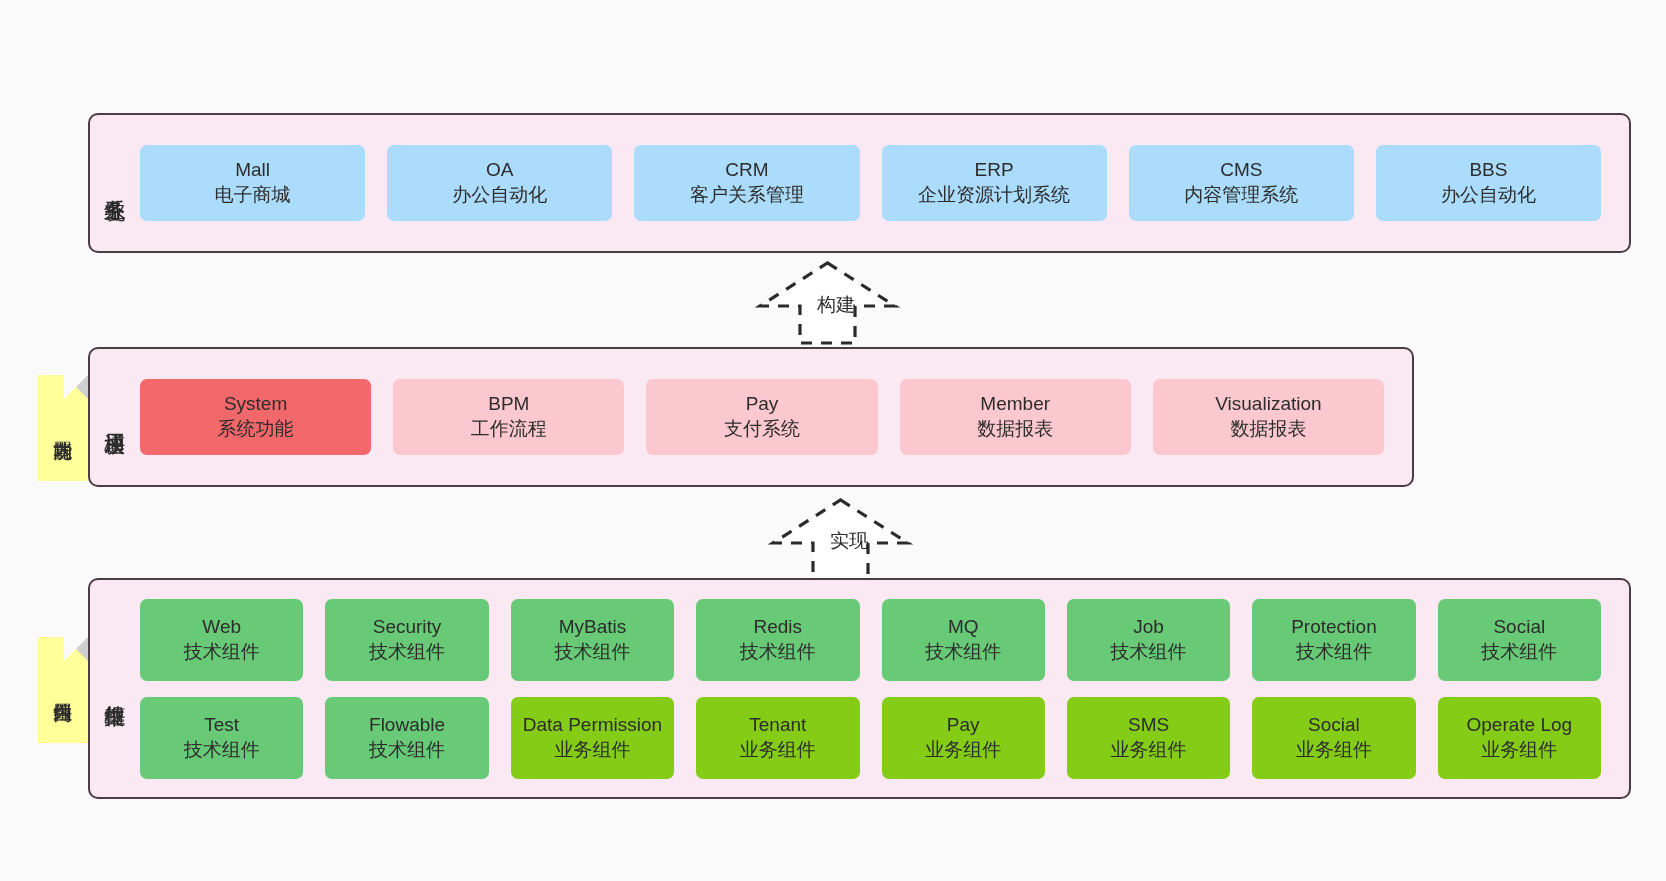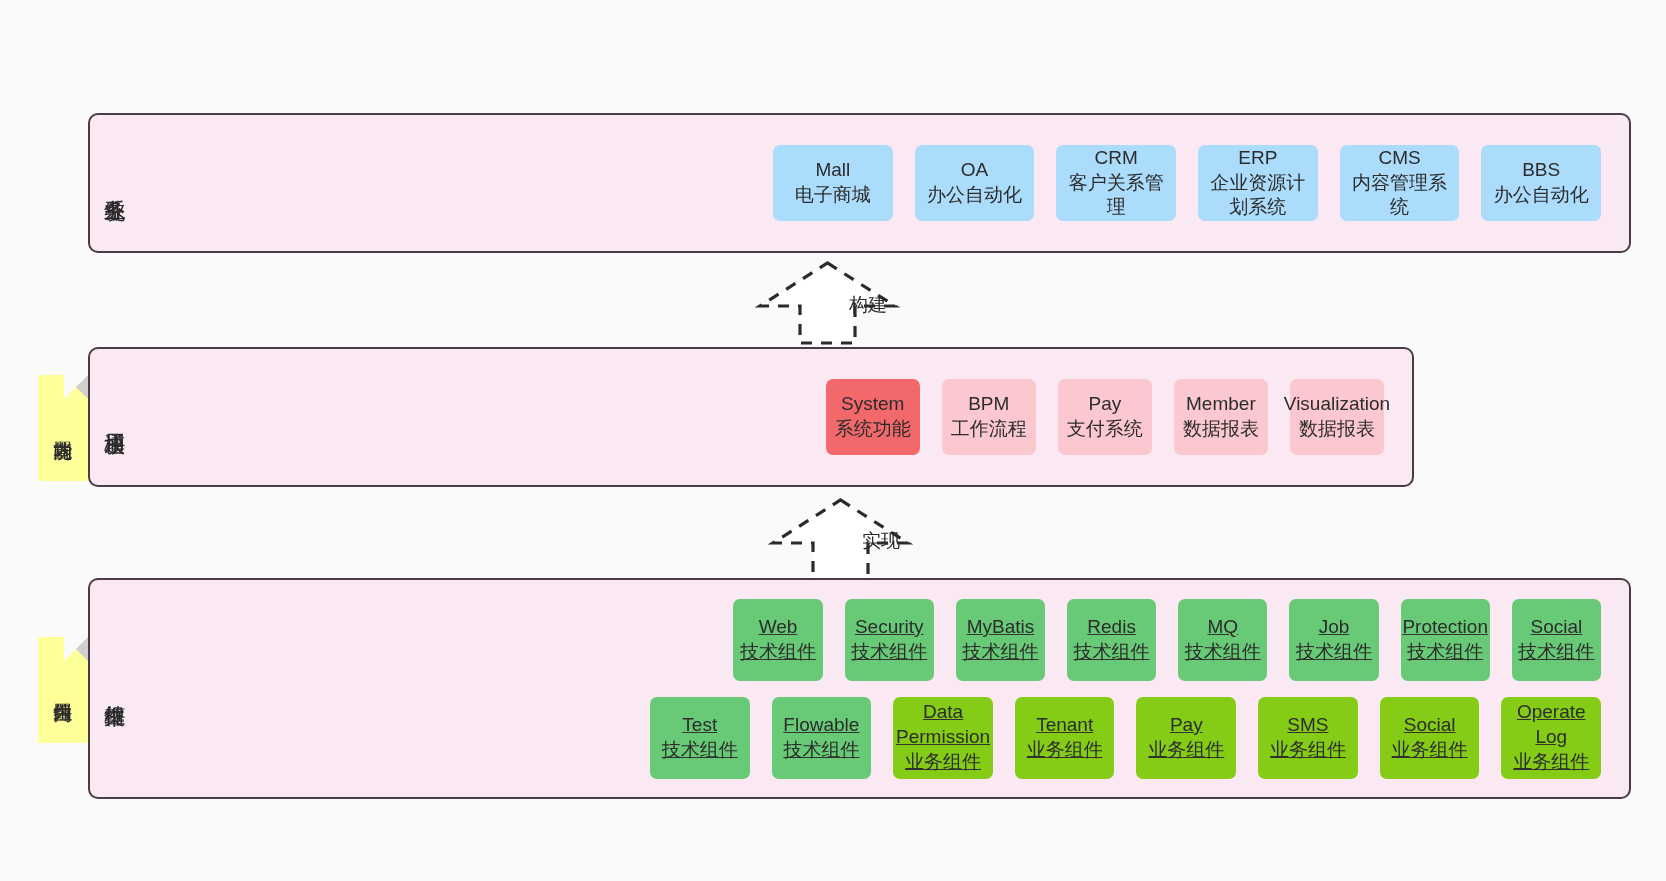--- a/index.html
+++ b/index.html
@@ -47,21 +47,20 @@
     white-space: pre;
     user-select: none;
   }
   .layer-body {
     flex: 1 1 auto;
     display: flex;
     flex-direction: column;
     justify-content: center;
     gap: 16px;
     padding: 0 28px 0 0;
-    align-items: flex-end;
   }
   .row {
     display: flex;
     flex-direction: row;
     gap: 22px;
   }
 
   
   .node {
     flex: 1 1 0;
@@ -131,21 +130,20 @@
     position: absolute;
   }
   .arrow-label {
     position: absolute;
     font-size: 19px;
     line-height: 1;
     color: #2b2b2b;
     background: transparent;
     user-select: none;
     white-space: nowrap;
-    margin-left: 32px;
   }
 </style>
 </head>
 <body>
 
 <div id="canvas">
 
   <div class="layer" id="layer-0" style="left:88px; top:113px; width:1543px; height:140px;">
     <div class="layer-label">业务系统</div>
     <div class="layer-body">
@@ -225,21 +223,21 @@
     </svg>
   </div>
   <div class="arrow-label" style="left:830px; top:531px;">实现</div>
 
   <div class="note" style="left:38px; top:637px; width:50px; height:106px;">
     <span class="fold"></span>
     <span class="fold-cut"></span>
     <span>内置组件</span>
   </div>
 
-  <div class="layer" id="layer-2" style="left:88px; top:578px; width:1543px; height:221px;text-decoration:underline;">
+  <div class="layer" id="layer-2" style="left:88px; top:578px; width:1543px; height:221px;">
     <div class="layer-label">框架组件</div>
     <div class="layer-body">
       <div class="row" style="height:82px;">
         <div class="node c-green">
           <span class="t-en">Web</span>
           <span class="t-cn">技术组件</span>
         </div>
         <div class="node c-green">
           <span class="t-en">Security</span>
           <span class="t-cn">技术组件</span>

